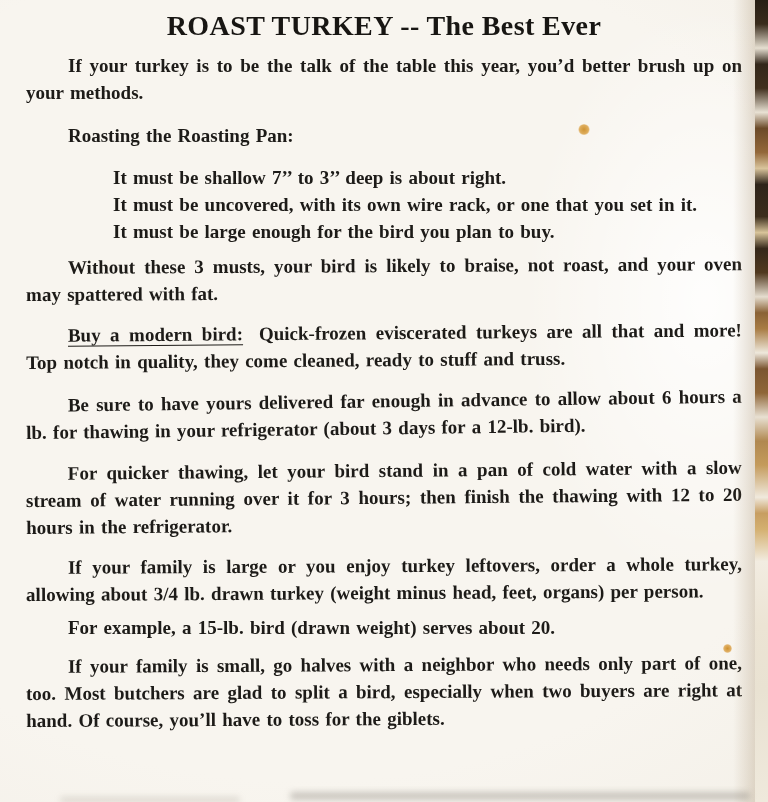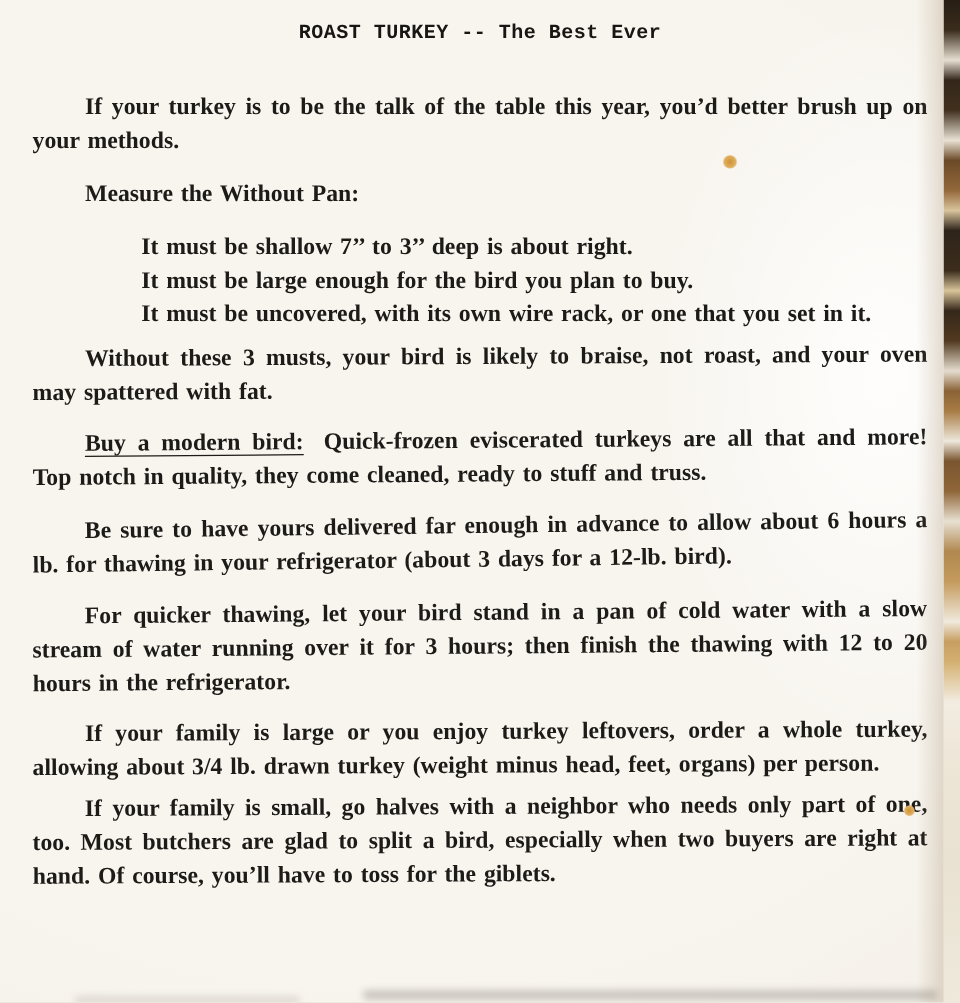--- a/index.html
+++ b/index.html
@@ -13,26 +13,26 @@
     font-weight:700;
     color:#1d1b18;
     font-size:19px;
     line-height:27px;
   }
   .content{
     position:absolute;left:26px;top:12px;width:716px;
   }
   .doc-title{
     text-align:center;
-    font-family:Liberation Mono, monospace;
+    font-family:Liberation Serif, serif;
     font-weight:700;
-    font-size:16px;
+    font-size:28px;
     line-height:28px;
     letter-spacing:0.4px;
-    margin:0 0 32px 0;
+    margin:0 0 12px 0;
     color:#181613;
   }
   p{margin:0;text-align:justify;word-spacing:1.5px;}
   .indent{text-indent:42px;}
   .mb16{margin-bottom:16px;}
   .mb15{margin-bottom:15px;}
   .mb14{margin-bottom:14px;}
   .mb13{margin-bottom:13px;}
   .mb12{margin-bottom:12px;}
   .mb6{margin-bottom:6px;}
@@ -81,38 +81,39 @@
 <body>
 
 <div class="page">
 
   <div class="content">
 
     <h1 class="doc-title">ROAST TURKEY -- The Best Ever</h1>
 
     <p class="indent mb16">If your turkey is to be the talk of the table this year, you’d better brush up on your methods.</p>
 
-    <p class="indent mb15" style="text-align:left;">Measure the Without Pan:</p>
+    <p class="indent mb15" style="text-align:left;">Roasting the Roasting Pan:</p>
 
     <div class="musts">
       <p class="must">It must be shallow 7’’ to 3’’ deep is about right.</p>
+      <p class="must hang">It must be uncovered, with its own wire rack, or one that you set in it.</p>
       <p class="must">It must be large enough for the bird you plan to buy.</p>
-      <p class="must hang">It must be uncovered, with its own wire rack, or one that you set in it.</p>
     </div>
 
     <p class="indent mb14 tilt4">Without these 3 musts, your bird is likely to braise, not roast, and your oven may spattered with fat.</p>
 
     <p class="indent mb16 tilt1"><span class="underline-lead">Buy a modern bird:</span><span>Quick-frozen eviscerated turkeys are all that and more!  Top notch in quality, they come cleaned, ready to stuff and truss.</span></p>
 
     <p class="indent mb14 tilt2">Be sure to have yours delivered far enough in advance to allow about 6 hours a lb. for thawing in your refrigerator (about 3 days for a 12-lb. bird).</p>
 
     <p class="indent mb13 tilt3">For quicker thawing, let your bird stand in a pan of cold water with a slow stream of water running over it for 3 hours; then finish the thawing with 12 to 20 hours in the refrigerator.</p>
 
     <p class="indent mb6 tilt4">If your family is large or you enjoy turkey leftovers, order a whole turkey, allowing about 3/4 lb. drawn turkey (weight minus head, feet, organs) per person.</p>
 
+    <p class="indent mb12" style="text-align:left;">For example, a 15-lb. bird (drawn weight) serves about 20.</p>
 
     <p class="indent tilt4">If your family is small, go halves with a neighbor who needs only part of one, too.  Most butchers are glad to split a bird, especially when two buyers are right at hand.  Of course, you’ll have to toss for the giblets.</p>
 
   </div>
 
   <div class="edge-shadow"></div>
   <div class="page-edge"></div>
   <div class="stain stain1"></div>
   <div class="stain stain2"></div>
   <div class="bottom-smudge"></div>

